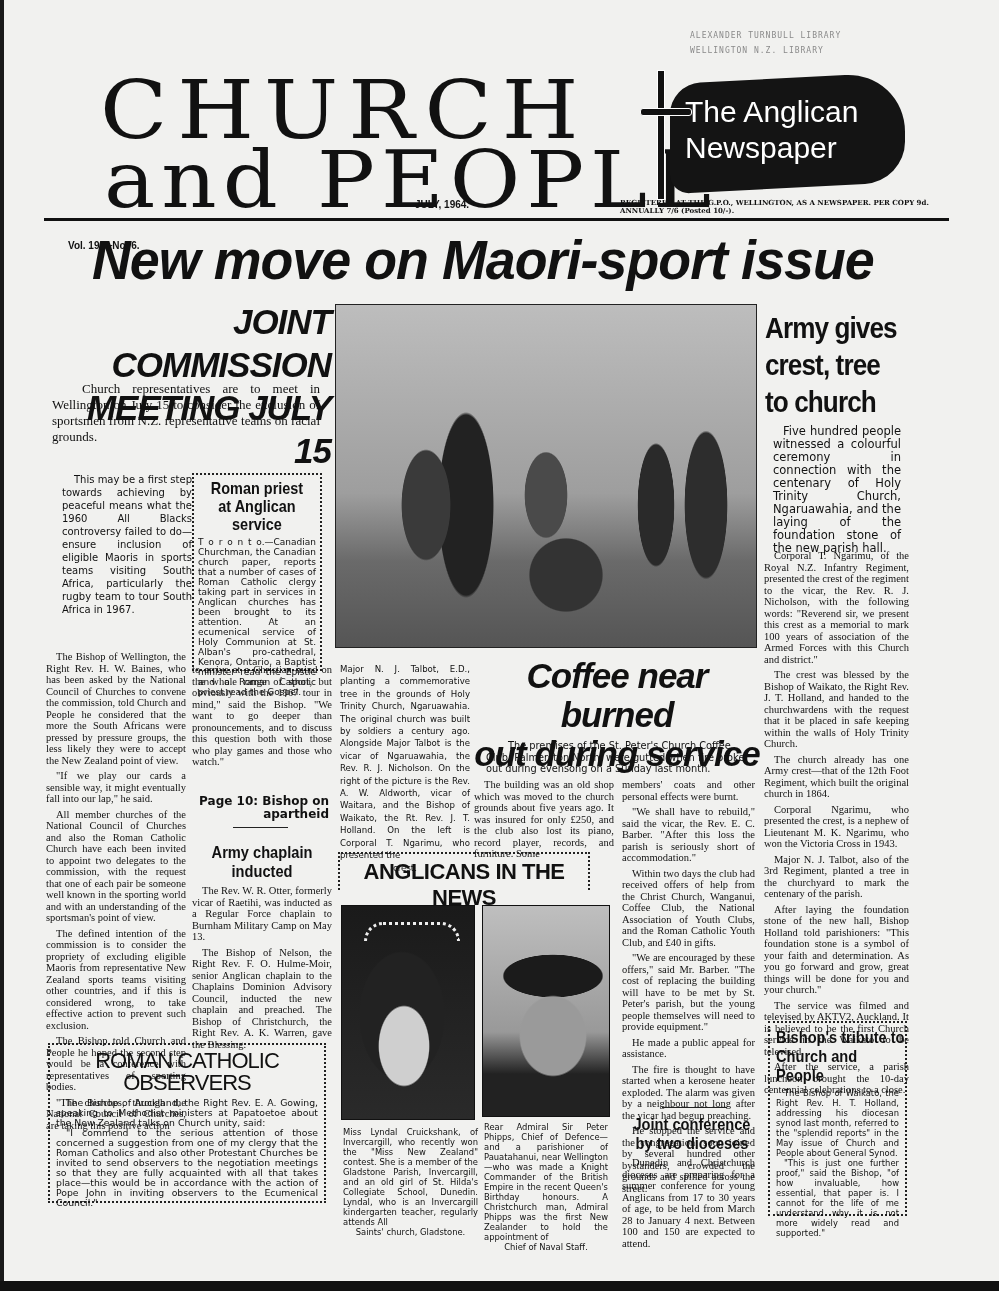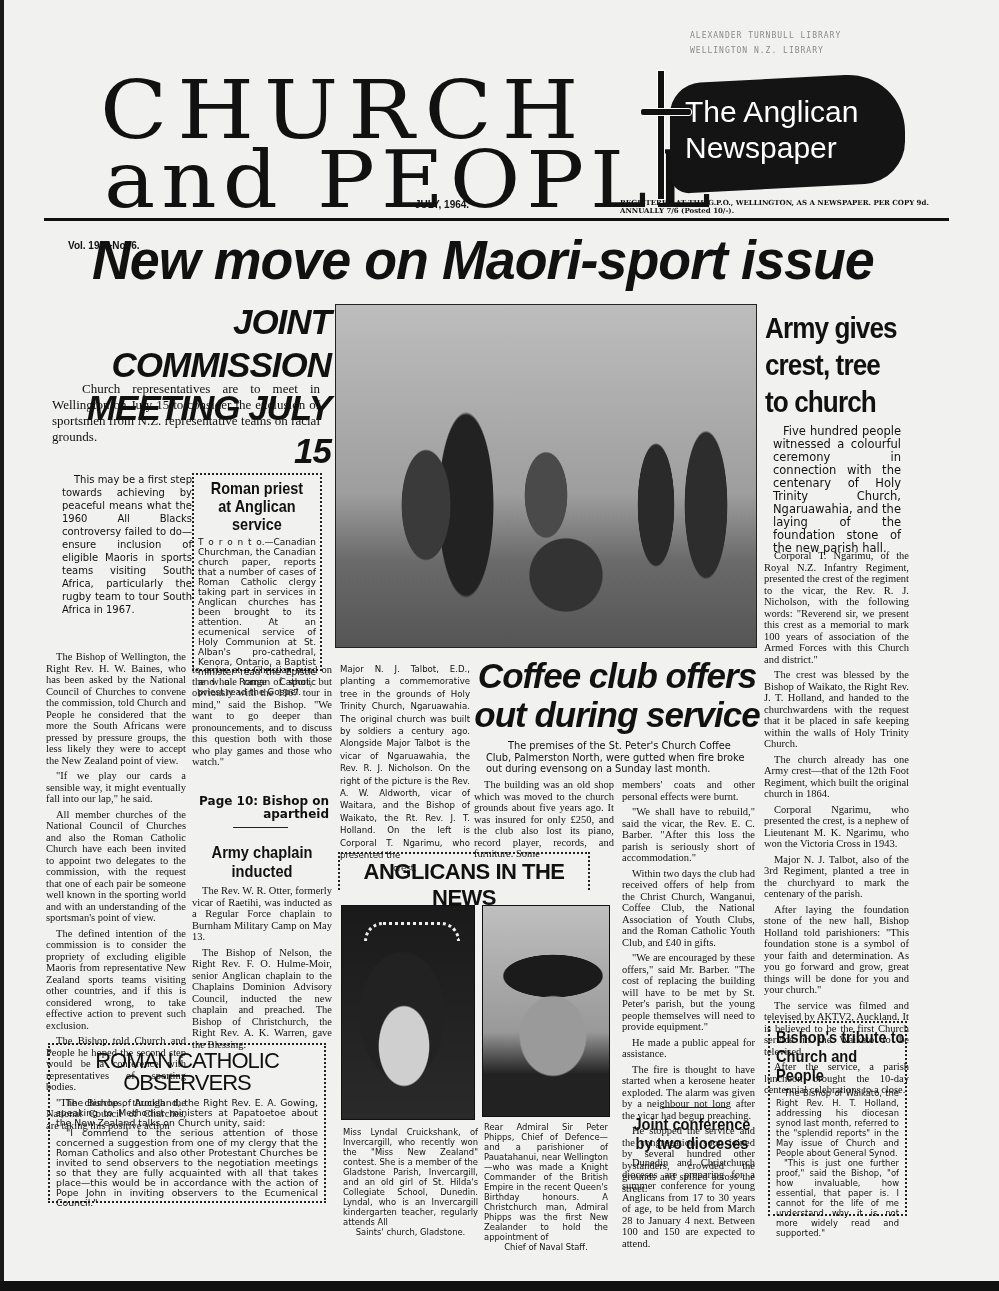--- a/index.html
+++ b/index.html
@@ -158,21 +158,21 @@
     </div>
   </div>
 
   <div class="photo-main"></div>
   <div class="caption-main">
     <span>Major N. J. Talbot, E.D., planting a commemorative tree in the grounds of Holy Trinity Church, Ngaruawahia. The original church was built by soldiers a century ago. Alongside Major Talbot is the vicar of Ngaruawahia, the Rev. R. J. Nicholson. On the right of the picture is the Rev. A. W. Aldworth, vicar of Waitara, and the Bishop of Waikato, the Rt. Rev. J. T. Holland. On the left is Corporal T. Ngarimu, who presented the</span>
     <span class="end">crest.</span>
   </div>
 
   <div class="coffee-head">
-    <div>Coffee club offers</div>
+    <div>Coffee near burned</div>
     <div>out during service</div>
   </div>
   <div class="coffee-lead">The premises of the St. Peter's Church Coffee Club, Palmerston North, were gutted when fire broke out during evensong on a Sunday last month.</div>
   <div class="col-text col3">
     <p>The building was an old shop which was moved to the church grounds about five years ago. It was insured for only £250, and the club also lost its piano, record player, records, and furniture. Some</p>
   </div>
   <div class="col-text col4">
     <p style="text-indent:0">members' coats and other personal effects were burnt.</p>
     <p>"We shall have to rebuild," said the vicar, the Rev. E. C. Barber. "After this loss the parish is seriously short of accommodation."</p>
     <p>Within two days the club had received offers of help from the Christ Church, Wanganui, Coffee Club, the National Association of Youth Clubs, and the Roman Catholic Youth Club, and £40 in gifts.</p>

